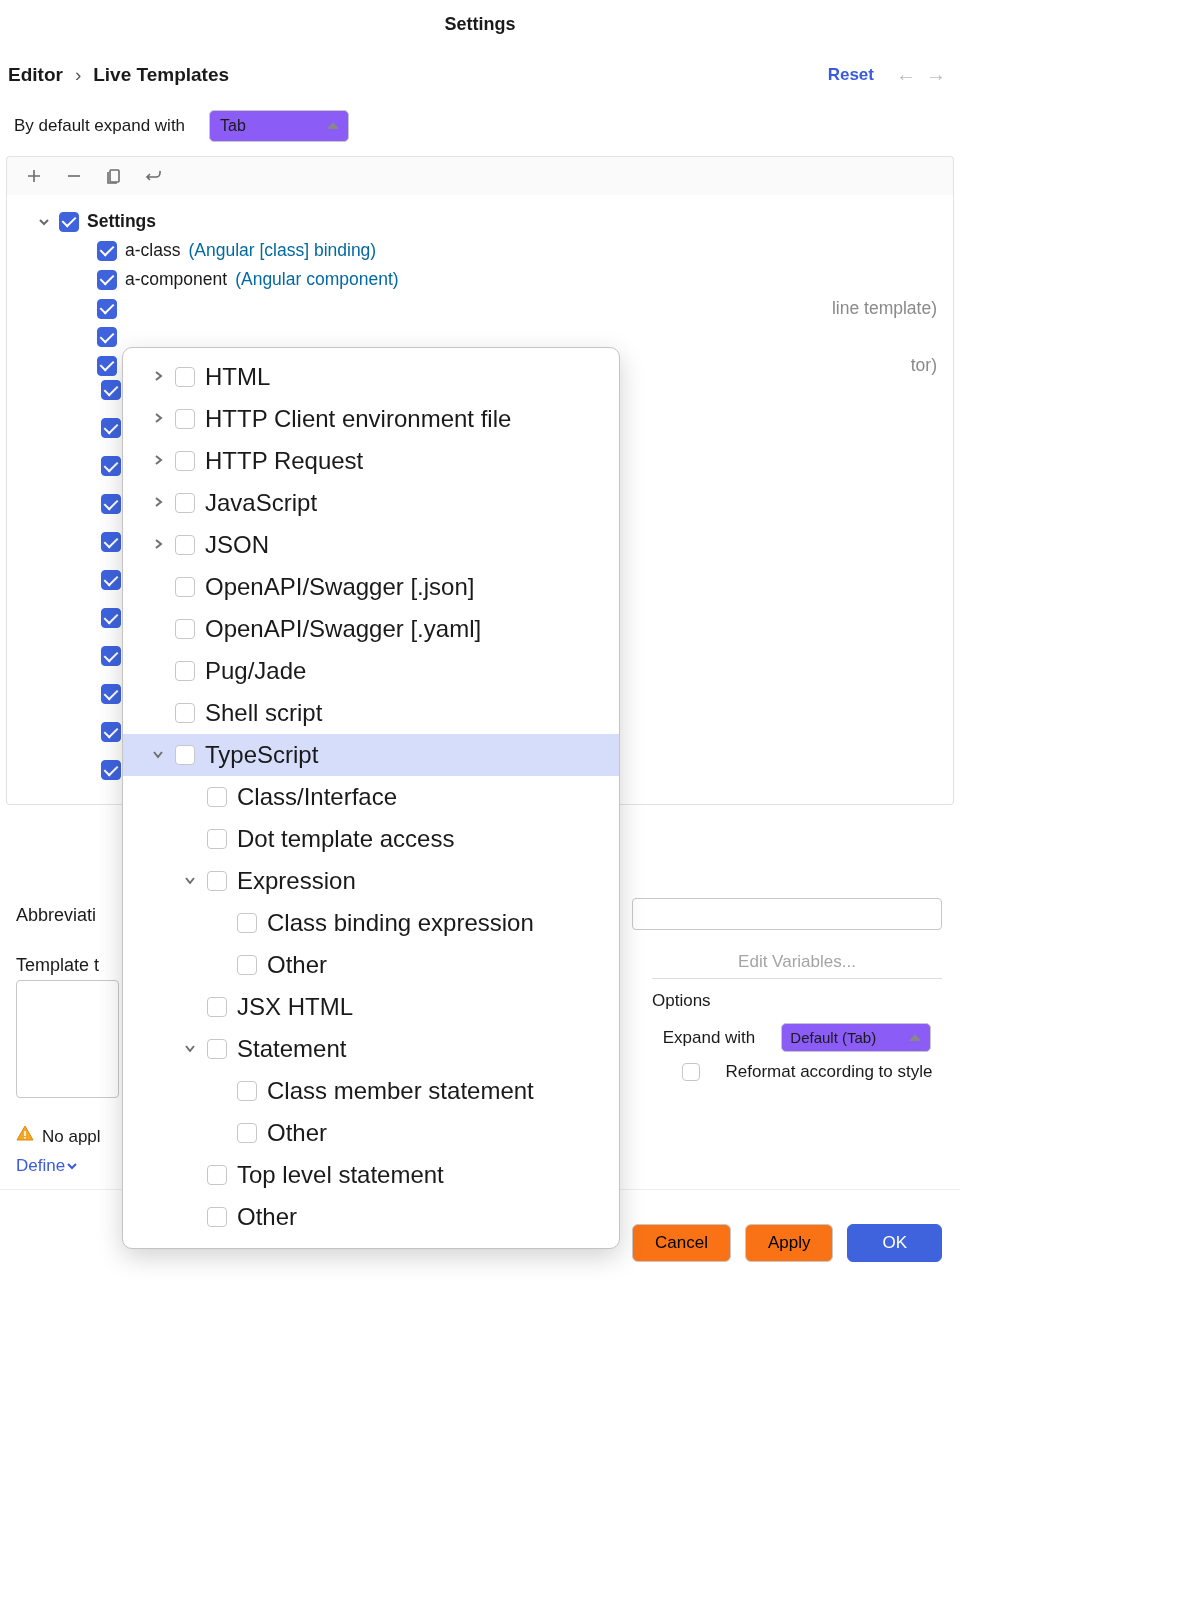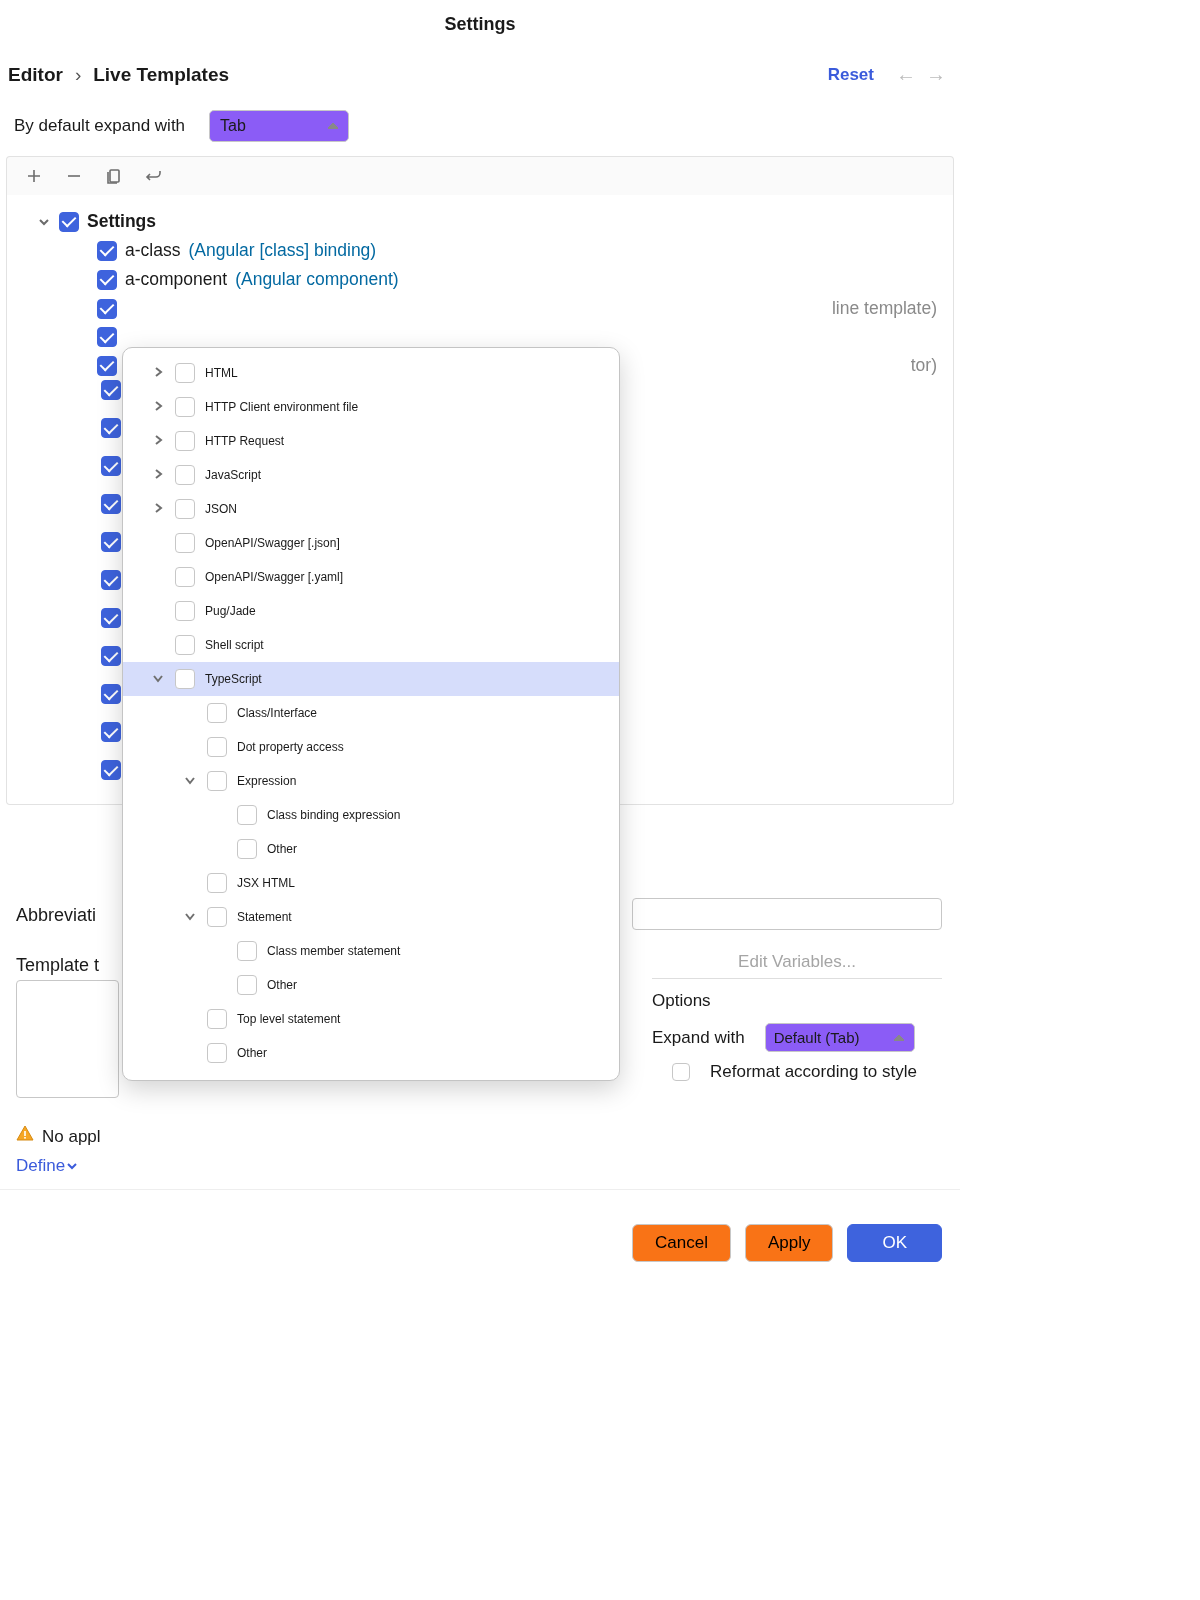--- a/index.html
+++ b/index.html
@@ -135,34 +135,34 @@
   border: 1px solid #c4c4c4;
   border-radius: 10px;
   box-shadow: 0 8px 26px rgba(0,0,0,0.18);
   padding: 8px 0 10px 0;
   z-index: 50;
 }
 .popup-row {
   display: flex;
   align-items: center;
   gap: 10px;
-  font-size: 12px;
+  font-size: 24px;
   padding: 7px 12px 7px 0;
 }
 .popup-row .indent0 { width: 42px; display: flex; justify-content: flex-end; }
 .popup-row .indent1 { width: 74px; display: flex; justify-content: flex-end; }
 .popup-row .indent2 { width: 104px; display: flex; justify-content: flex-end; }
 .popup-row.selected { background: #d6ddfb; }
 .chev-r, .chev-d {
   width: 12px; height: 12px; display: inline-flex;
   color: #6f6f6f;
 }
 .chev-r svg, .chev-d svg { stroke: currentColor; fill: none; stroke-width: 2; }
 .opts-title { margin-bottom: 14px; }
-.opts-row { display: flex; align-items: center; gap: 20px; margin-bottom: 10px; }
+.opts-row { display: flex; align-items: center; gap: 26px; margin-bottom: 10px; justify-content: center; }
 .opts-row .select { min-width: 150px; padding: 5px 30px 5px 8px; font-size: 15px; }
 .opts-row .checkbox { width: 18px; height: 18px; }
 .warn-icon { color: #f5a623; }
 .button-row {
   display: flex;
   gap: 14px;
   justify-content: flex-end;
   padding: 34px 18px 18px 0;
   border-top: 1px solid #eee;
   margin-top: 18px;
@@ -415,21 +415,21 @@
         <span>TypeScript</span>
       </div>
       <div class="popup-row">
         <span class="indent1"></span>
         <span class="checkbox"></span>
         <span>Class/Interface</span>
       </div>
       <div class="popup-row">
         <span class="indent1"></span>
         <span class="checkbox"></span>
-        <span>Dot property access</span>
+        <span>Dot template access</span>
       </div>
       <div class="popup-row">
         <span class="indent1">
           <span class="chev-d">
             <svg width="10" height="10" viewBox="0 0 10 10">
               <path d="M1 3l4 5 4-5"></path>
             </svg>
           </span>
         </span>
         <span class="checkbox"></span>

